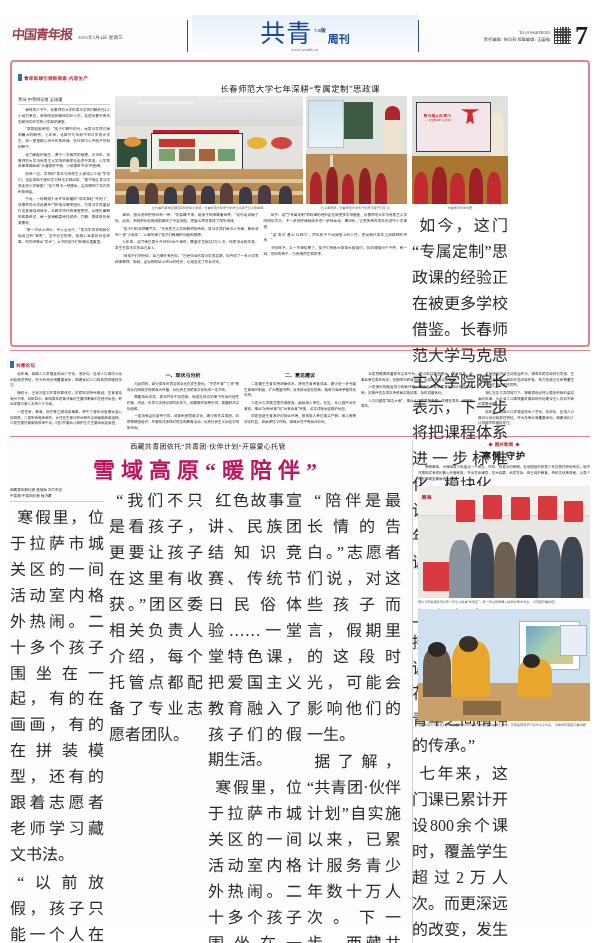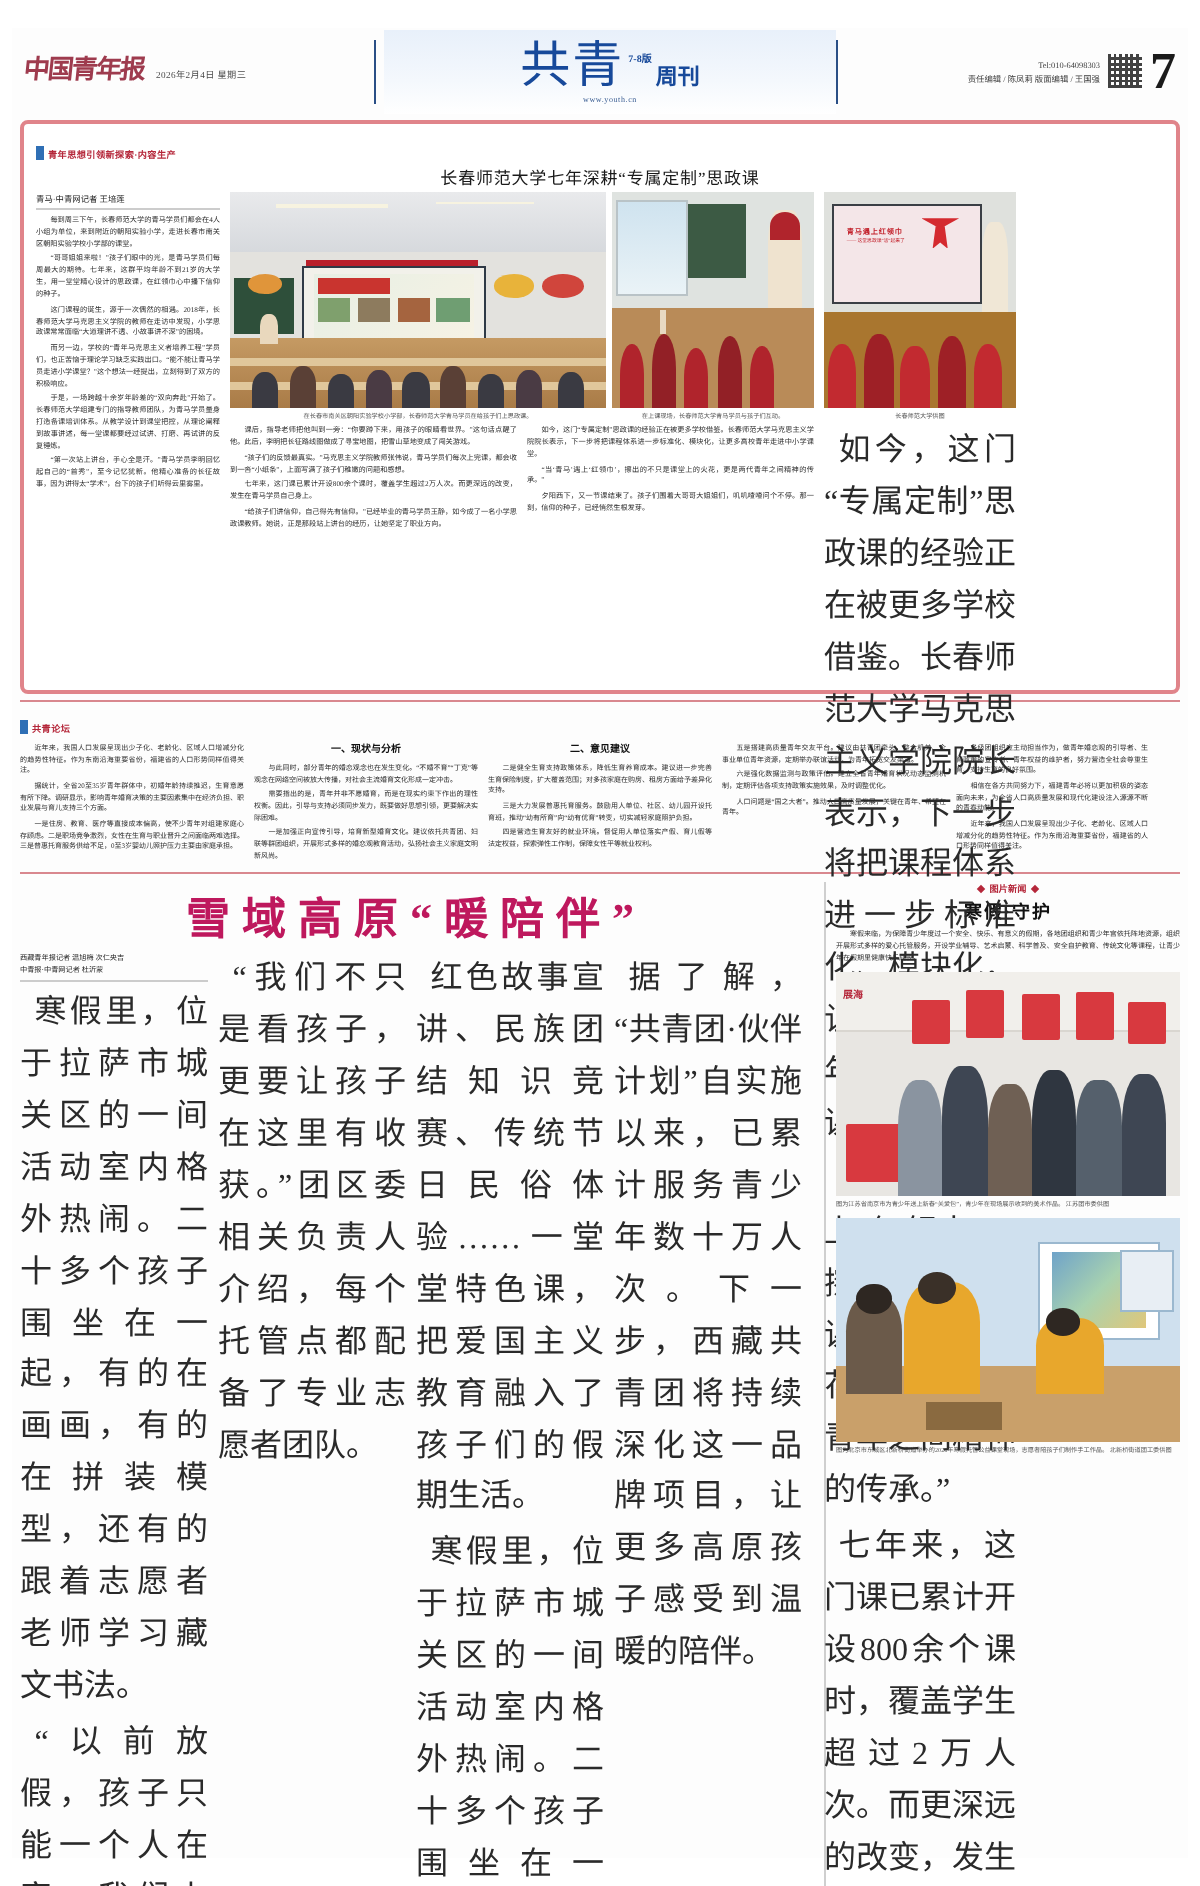--- a/index.html
+++ b/index.html
@@ -546,20 +546,21 @@
         <p>各级团组织应主动担当作为，做青年婚恋观的引导者、生育政策的宣传者、青年权益的维护者，努力营造全社会尊重生育、支持生育的良好氛围。</p>
         <p>相信在各方共同努力下，福建青年必将以更加积极的姿态面向未来，为全省人口高质量发展和现代化建设注入源源不断的青春动能。</p>
         <p>近年来，我国人口发展呈现出少子化、老龄化、区域人口增减分化的趋势性特征。作为东南沿海重要省份，福建省的人口形势同样值得关注。</p>
       </div>
     </div>
   </div>
 
   <div class="art3">
 
     <div class="art3-main">
+      <div class="shoulder3">西藏共青团依托“共青团·伙伴计划”开展爱心托管</div>
       <div class="head3">雪域高原“暖陪伴”</div>
 
       <div style="display:flex;gap:5px">
         <div style="width:94px">
           <div class="byline" style="font-size:3.6px;line-height:1.5">
             <span>西藏青年报记者 温旭梅  次仁央吉</span><br>
             <span>中青报·中青网记者 杜沂蒙</span>
           </div>
           <div class="ft">
             <p>寒假里，位于拉萨市城关区的一间活动室内格外热闹。二十多个孩子围坐在一起，有的在画画，有的在拼装模型，还有的跟着志愿者老师学习藏文书法。</p>
@@ -578,20 +579,21 @@
         <div style="width:94px">
           <div class="ft">
             <p>红色故事宣讲、民族团结知识竞赛、传统节日民俗体验……一堂堂特色课，把爱国主义教育融入了孩子们的假期生活。</p>
             <p>寒假里，位于拉萨市城关区的一间活动室内格外热闹。二十多个孩子围坐在一起，有的在画画，有的在拼装模型，还有的跟着志愿者老师学习藏文书法。</p>
 
           </div>
         </div>
 
         <div style="width:94px">
           <div class="ft">
+            <p>“陪伴是最长情的告白。”志愿者们说，对这些孩子而言，假期里的这段时光，可能会影响他们的一生。</p>
             <p>据了解，“共青团·伙伴计划”自实施以来，已累计服务青少年数十万人次。下一步，西藏共青团将持续深化这一品牌项目，让更多高原孩子感受到温暖的陪伴。</p>
 
           </div>
         </div>
       </div>
     </div>
 
     <div class="sidebar">
       <div class="sb-tag">
         <span class="dot"></span>

